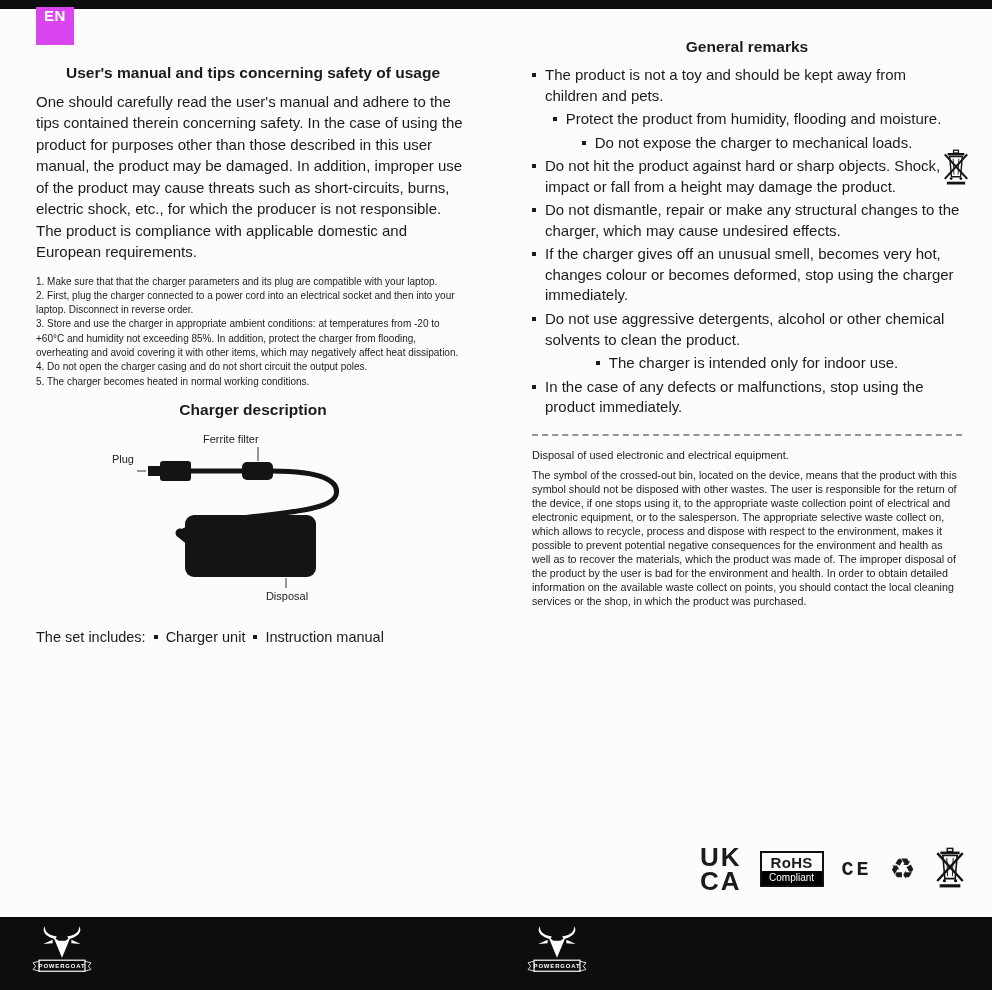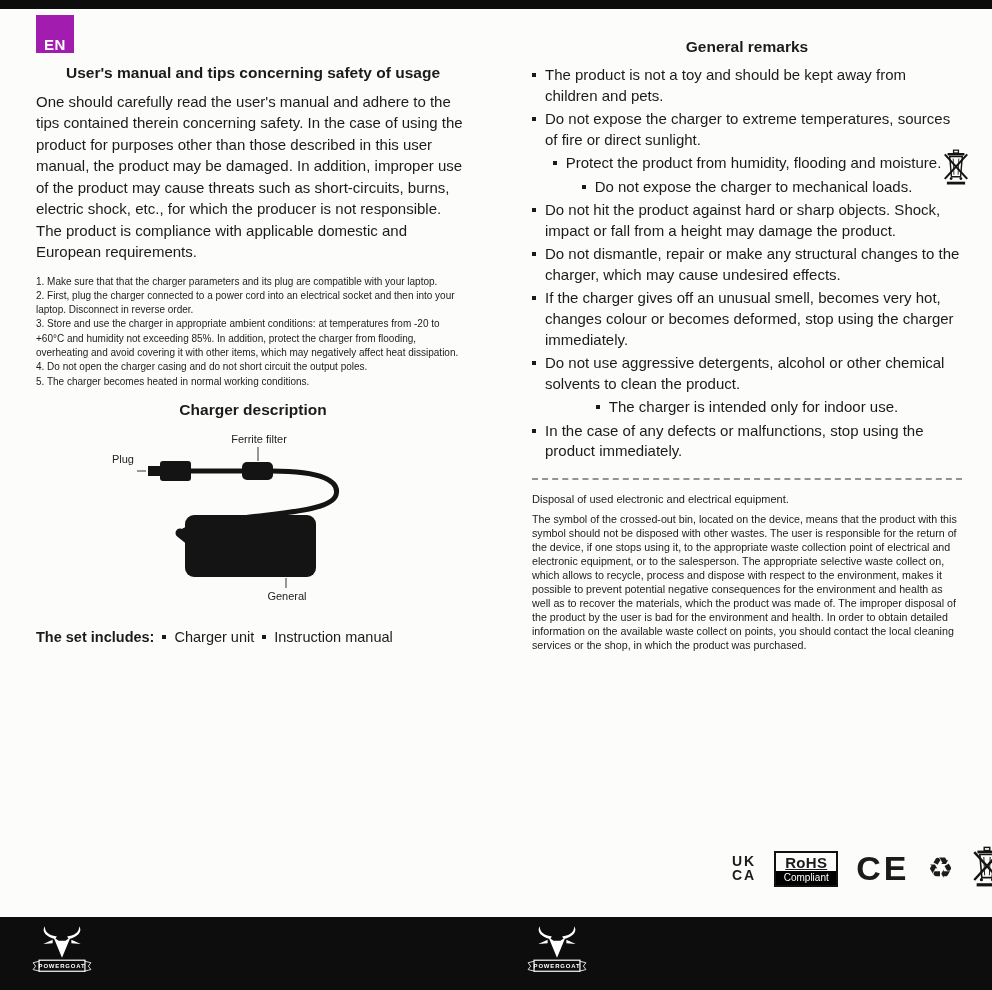--- a/index.html
+++ b/index.html
@@ -1,58 +1,58 @@
 <!DOCTYPE html>
 <html><head>
 <meta charset="utf-8">
 <style>
   * { margin:0; padding:0; box-sizing:border-box; }
   html,body { background:#e9e9e7; }
   body { font-family:"Liberation Sans", sans-serif; color:#1b1b1b; }
   .page { position:relative; width:992px; height:990px; background:#fcfcfa; overflow:hidden; margin:0 auto; }
 
   .top-bar { position:absolute; top:0; left:0; width:100%; height:9px; background:#0d0d0d; }
-  .en-badge { position:absolute; top:15px; left:36px; width:38px; height:38px; background:#a21caf; color:#fff;
-              font-weight:bold; font-size:15px; display:flex; align-items:flex-end; justify-content:center; letter-spacing:0.5px; }
+  .en-badge { position:absolute; top:7px; left:36px; width:38px; height:38px; background:#d946ef; color:#fff;
+              font-weight:bold; font-size:15px; display:flex; align-items:flex-start; justify-content:center; letter-spacing:0.5px; }
 
   .col-left  { position:absolute; left:36px;  top:64px; width:434px; }
   .col-right { position:absolute; left:532px; top:38px; width:430px; }
 
   h2.sec { font-size:15.5px; font-weight:bold; margin-bottom:9px;text-align:center; }
   .body-text { font-size:15px; line-height:1.43; margin-bottom:12px; }
   p.step { font-size:10px; line-height:1.43; }
   .mt { margin-top:12px; }
 
   .bullets { list-style:none; }
   .bullets li { display:flex; gap:9px; font-size:15px; line-height:1.37; margin-bottom:3px;justify-content:center; }
   .bmark { flex:0 0 auto; width:4px; height:4px; background:#1b1b1b; margin-top:8px; }
 
   .dashed { border:none; border-top:2px dashed #949494; margin:16px 0 13px; }
   .disposal-h { font-size:11px; font-weight:normal; margin-bottom:7px; }
   .fine { font-size:10.7px; line-height:1.31; }
 
   
   .diagram { position:relative; width:344px; height:180px; margin:12px 0 0 64px; }
   .dlabel { position:absolute; font-size:11px; color:#222; }
-  .dlabel.ferrite { left:103px; top:2px;  width:112px; text-align:center; }
+  .dlabel.ferrite { left:103px; top:2px;  width:112px; text-align:left; }
   .dlabel.plug    { left:0;     top:22px; width:34px;  text-align:right; }
   .dlabel.chargr  { left:152px; top:159px;width:70px;  text-align:center; }
 
   .set-line { margin-top:18px; display:flex; align-items:center; gap:8px; font-size:14.5px; }
-  .set-line .set-label { font-weight:bold; }
+  .set-line .set-label { font-weight:normal; }
   .sq { width:4px; height:4px; background:#1b1b1b; display:inline-block; }
 
   
   .weee-top { position:absolute; left:942px; top:148px; }
   .marks { position:absolute; left:700px; top:845px; display:flex; align-items:center; gap:18px; }
-  .ukca { font-weight:bold; font-size:14px; line-height:0.93; letter-spacing:2px;margin-left:32px; }
+  .ukca { font-weight:bold; font-size:26px; line-height:0.93; letter-spacing:2px; }
   .rohs { border:2.5px solid #111; text-align:center; min-width:64px; }
-  .rohs .r1 { font-weight:bold; font-size:15px; padding:1px 4px 0; letter-spacing:0.3px;text-decoration:underline; }
+  .rohs .r1 { font-weight:bold; font-size:15px; padding:1px 4px 0; letter-spacing:0.3px; }
   .rohs .r2 { background:#000000; color:#fff; font-size:10px; padding:1px 4px 2px; }
-  .ce { font-size:34px; font-weight:bold; letter-spacing:3px; font-family:Liberation Sans, sans-serif; }
+  .ce { font-size:20px; font-weight:bold; letter-spacing:3px; font-family:Liberation Mono, monospace; }
   .recycle { font-size:29px; line-height:1; font-family:"DejaVu Sans", sans-serif; }
 
   
   .bottom-bar { position:absolute; left:0; top:917px; width:100%; height:73px; background:#0d0d0d; }
   .goat { position:absolute; top:8px; }
   .goat.g1 { left:28px; }
   .goat.g2 { left:523px; }
 </style>
 </head>
 <body>
@@ -84,42 +84,38 @@
         <path d="M90 40 H142" stroke="#141414" stroke-width="5" fill="none"></path>
         <path d="M172 40 C222 40 240 50 236 64 C231 80 177 82 142 87 C114 91 90 94 80 102" stroke="#141414" stroke-width="5" fill="none" stroke-linecap="round"></path>
         <line x1="80" y1="102" x2="90" y2="110" stroke="#141414" stroke-width="9" stroke-linecap="round"></line>
         <rect x="48" y="35" width="13" height="10" fill="#141414"></rect>
         <rect x="60" y="30" width="31" height="20" rx="3" fill="#141414"></rect>
         <rect x="142" y="31" width="31" height="18" rx="5" fill="#141414"></rect>
         <rect x="85" y="84" width="131" height="62" rx="9" fill="#141414"></rect>
       </svg>
       <div class="dlabel ferrite">Ferrite filter</div>
       <div class="dlabel plug">Plug</div>
-      <div class="dlabel chargr">General</div>
+      <div class="dlabel chargr">Disposal</div>
     </div>
 
     <div class="set-line">
       <span class="set-label">The set includes:</span>
       <span class="sq"></span>
       <span>Charger unit</span>
       <span class="sq"></span>
       <span>Instruction manual</span>
     </div>
   </div>
 
   <div class="col-right">
     <h2 class="sec">General remarks</h2>
     <ul class="bullets">
       <li>
           <span class="bmark"></span>
           <span>The product is not a toy and should be kept away from children and pets.</span>
-        </li>
-      <li>
-          <span class="bmark"></span>
-          <span>Do not expose the charger to extreme temperatures, sources of fire or direct sunlight.</span>
         </li>
       <li>
           <span class="bmark"></span>
           <span>Protect the product from humidity, flooding and moisture.</span>
         </li>
       <li>
           <span class="bmark"></span>
           <span>Do not expose the charger to mechanical loads.</span>
         </li>
       <li>

